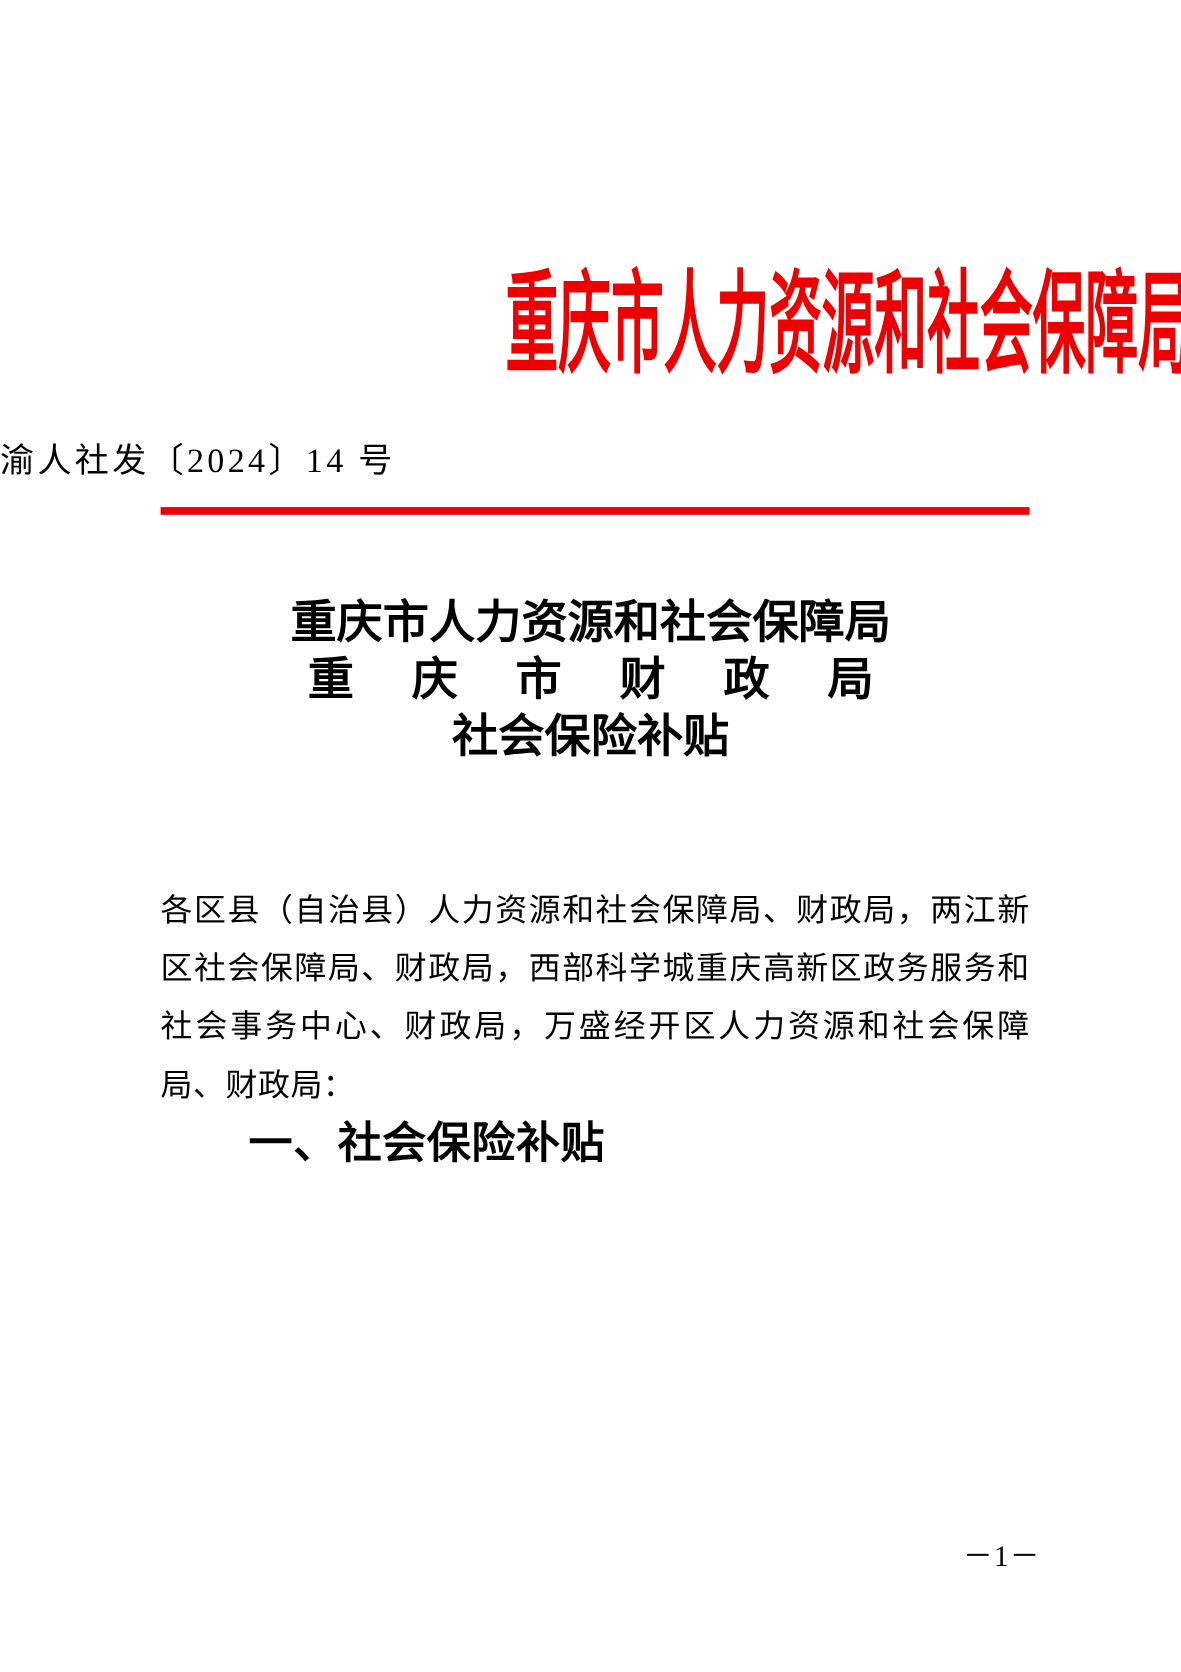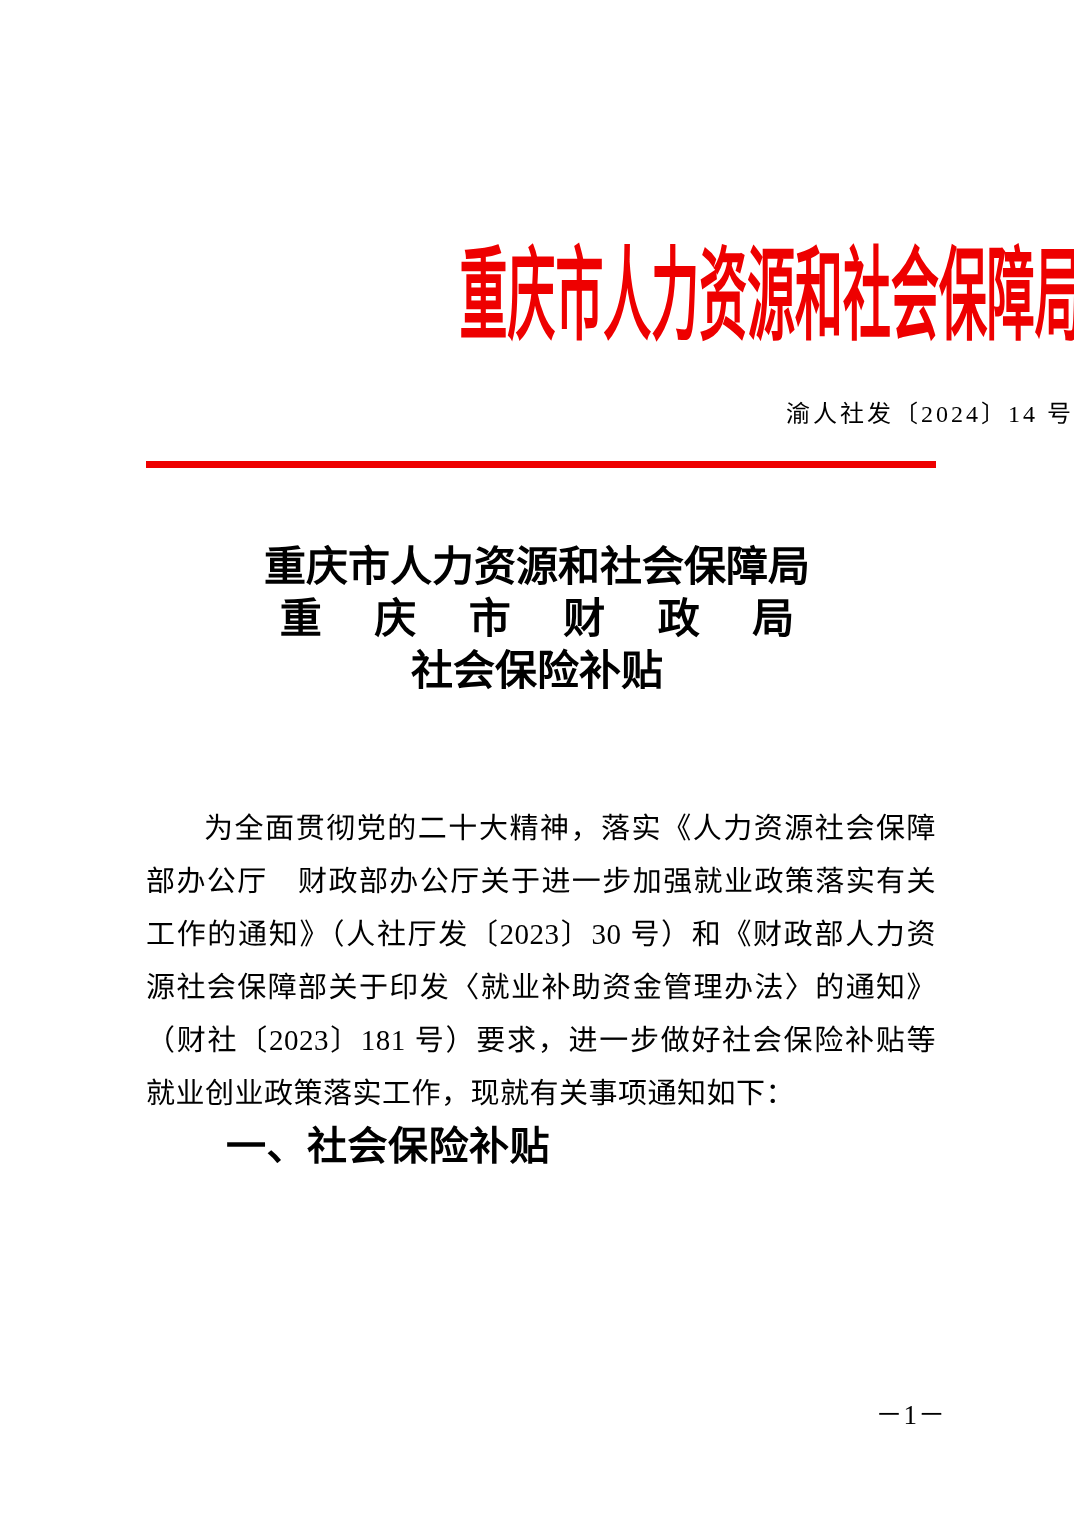--- a/index.html
+++ b/index.html
@@ -35,22 +35,22 @@
     transform: scaleX(0.47);
     transform-origin: 50% 50%;
   }
 
   
   .doc-number {
     position: absolute;
     top: 400px;
     left: 0;
     width: 100%;
-    text-align: right;
-    font-size: 24px;
+    text-align: left;
+    font-size: 31px;
     letter-spacing: 3px;
     line-height: 1.2;
   }
 
   
   .red-line {
     position: absolute;
     top: 461px;
     left: 146px;
     width: 790px;
@@ -124,19 +124,19 @@
 
   <div class="red-line"></div>
 
   <div class="title-block">
     <div class="title-line">重庆市人力资源和社会保障局</div>
     <div class="title-line spread">重庆市财政局</div>
     <div class="title-line">社会保险补贴</div>
   </div>
 
   <div class="body-text">
-    <p class="para-indent">为全面贯彻党的二十大精神，落实《人力资源社会保障部办公厅　财政部办公厅关于进一步加强就业政策落实有关工作的通知》（人社厅发〔2023〕30 号）和《财政部人力资源社会保障部关于印发〈就业补助资金管理办法〉的通知》（财社〔2023〕181 号）要求，进一步做好社会保险补贴等就业创业政策落实工作，现就有关事项通知如下：</p>
+    <p>各区县（自治县）人力资源和社会保障局、财政局，两江新区社会保障局、财政局，西部科学城重庆高新区政务服务和社会事务中心、财政局，万盛经开区人力资源和社会保障局、财政局：</p>
     <p class="section-heading">一、社会保险补贴</p>
   </div>
 
   <div class="page-number">－1－</div>
 
 </div>
 
 </body></html>

